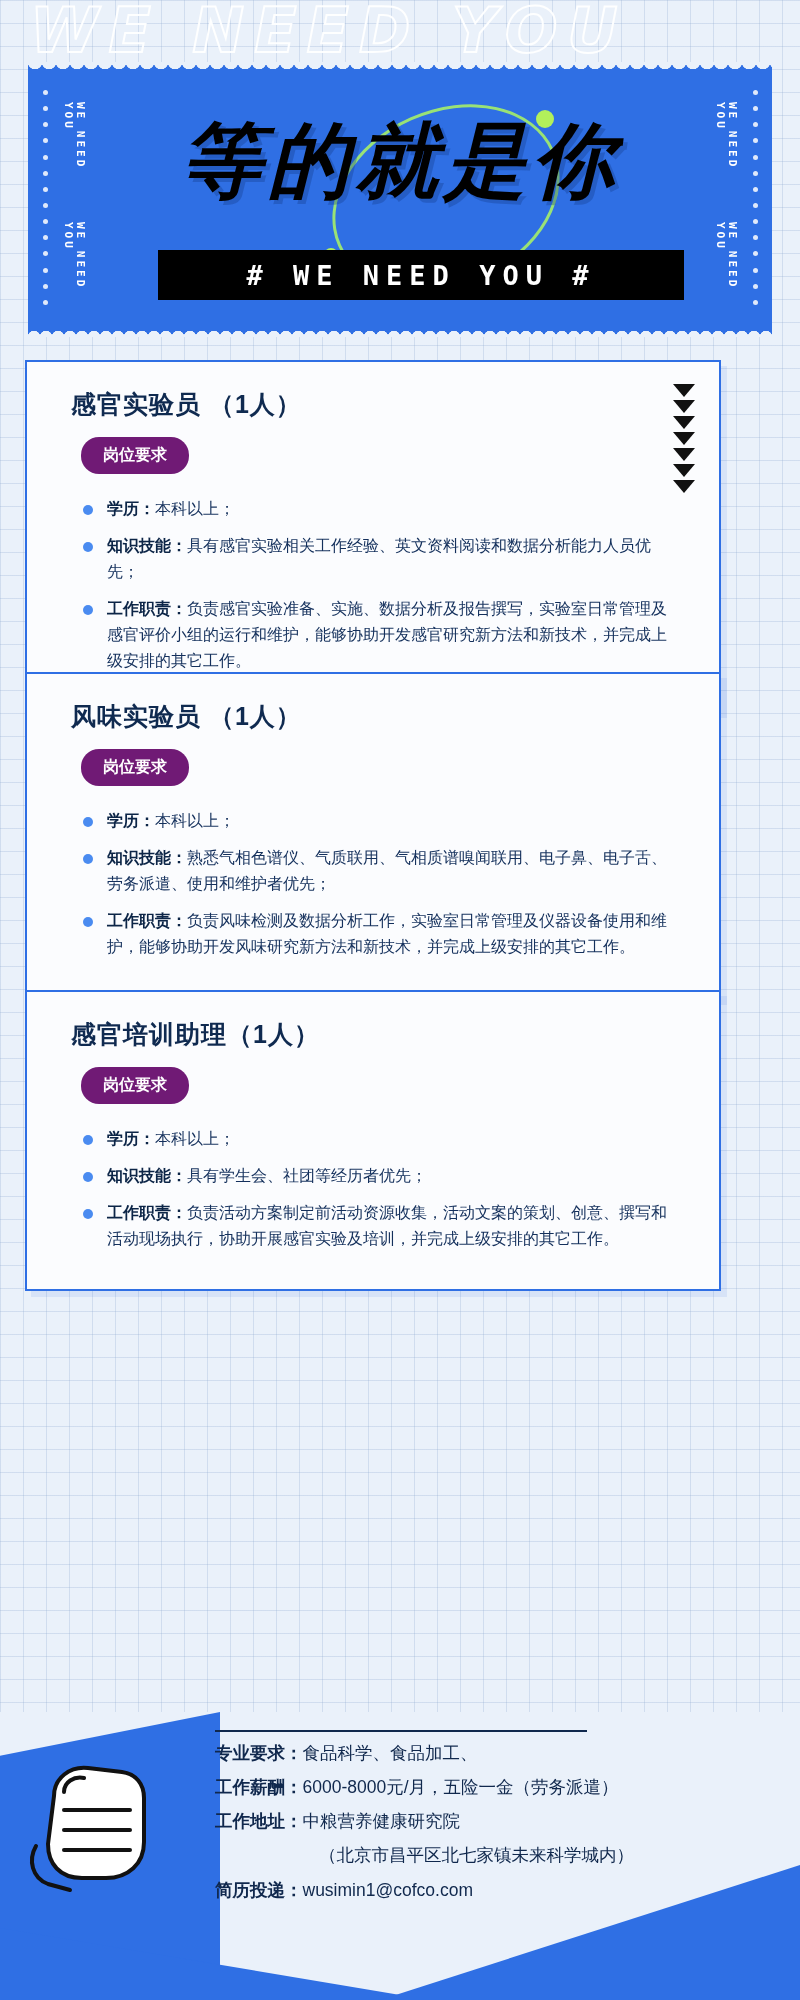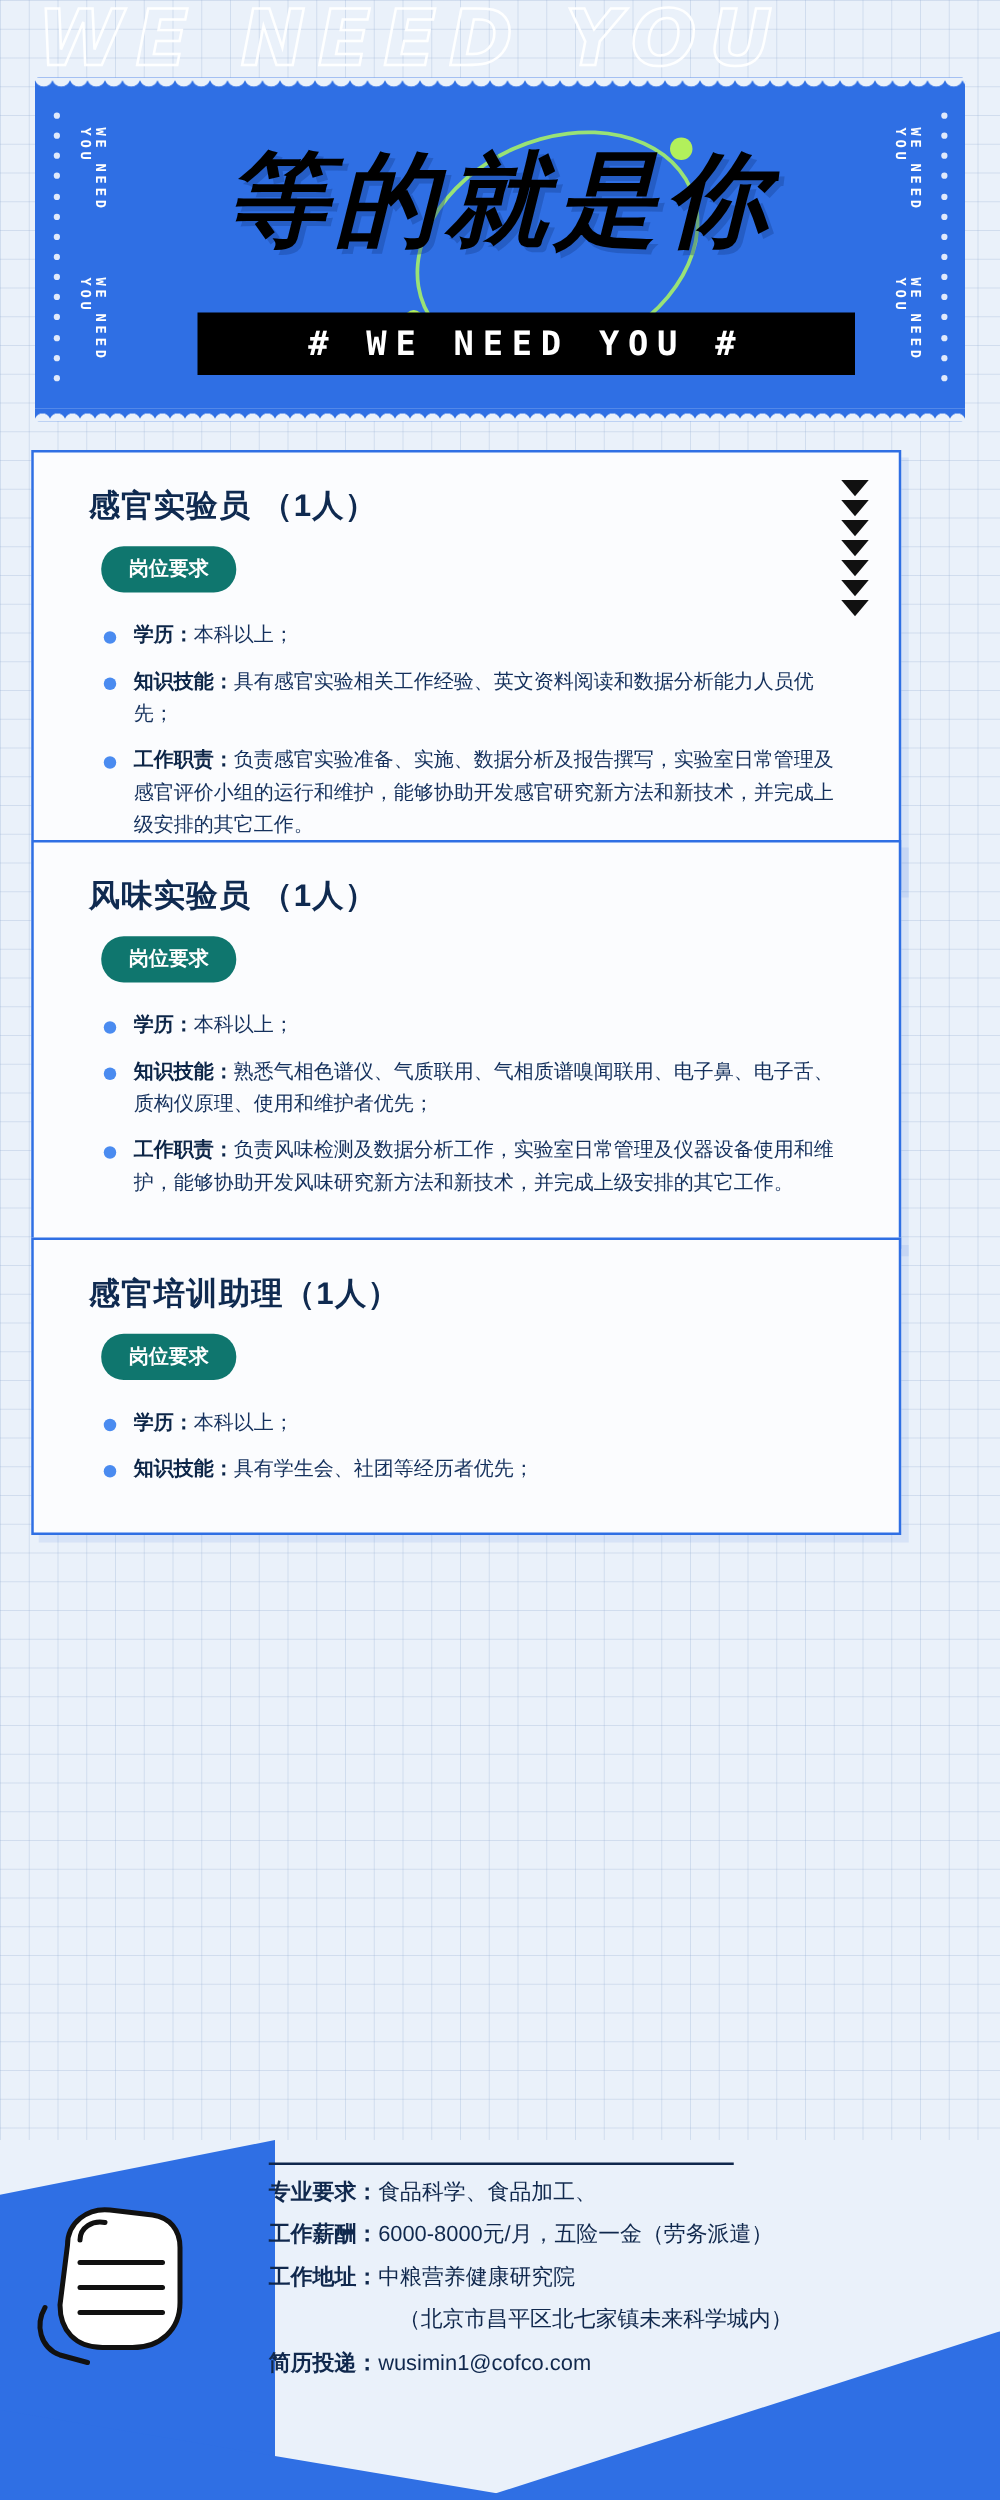--- a/index.html
+++ b/index.html
@@ -177,21 +177,21 @@
   }
   .card-title {
     font-size: 25px;
     font-weight: 700;
     color: #0f2a50;
     letter-spacing: 1px;
     margin: 0 0 16px 14px;
   }
   .pill {
     display: inline-block;
-    background: #0f766e;
+    background: #701a75;
     color: #fff;
     font-size: 16px;
     font-weight: 700;
     padding: 8px 22px;
     border-radius: 18px;
     margin-left: 24px;
   }
   ul.items {
     list-style: none;
     margin: 22px 0 0 0;
@@ -380,31 +380,32 @@
       <li><b>知识技能：</b><span>具有感官实验相关工作经验、英文资料阅读和数据分析能力人员优先；</span></li>
       <li><b>工作职责：</b><span>负责感官实验准备、实施、数据分析及报告撰写，实验室日常管理及感官评价小组的运行和维护，能够协助开发感官研究新方法和新技术，并完成上级安排的其它工作。</span></li>
     </ul>
   </div>
 
   <div class="card" style="top:672px;">
     <div class="card-title">风味实验员 （1人）</div>
     <div class="pill">岗位要求</div>
     <ul class="items">
       <li><b>学历：</b><span>本科以上；</span></li>
-      <li><b>知识技能：</b><span>熟悉气相色谱仪、气质联用、气相质谱嗅闻联用、电子鼻、电子舌、质构仪原理、使用和维护者优先；</span></li>
+      <li><b>知识技能：</b><span>熟悉气相色谱仪、气质联用、气相质谱嗅闻联用、电子鼻、电子舌、劳务派遣、使用和维护者优先；</span></li>
       <li><b>工作职责：</b><span>负责风味检测及数据分析工作，实验室日常管理及仪器设备使用和维护，能够协助开发风味研究新方法和新技术，并完成上级安排的其它工作。</span></li>
     </ul>
   </div>
 
   <div class="card" style="top:990px;">
     <div class="card-title">感官培训助理（1人）</div>
     <div class="pill">岗位要求</div>
     <ul class="items">
       <li><b>学历：</b><span>本科以上；</span></li>
       <li><b>知识技能：</b><span>具有学生会、社团等经历者优先；</span></li>
+      <li><b>工作职责：</b><span>负责活动方案制定前活动资源收集，活动文案的策划、创意、撰写和活动现场执行，协助开展感官实验及培训，并完成上级安排的其它工作。</span></li>
     </ul>
   </div>
 
   <div class="footer">
     <div class="footer-band"></div>
     <div class="footer-blue-left"></div>
     <div class="footer-blue-bottom"></div>
     <div class="footer-blue-right"></div>
 
     <svg class="fist" viewBox="0 0 150 170">

